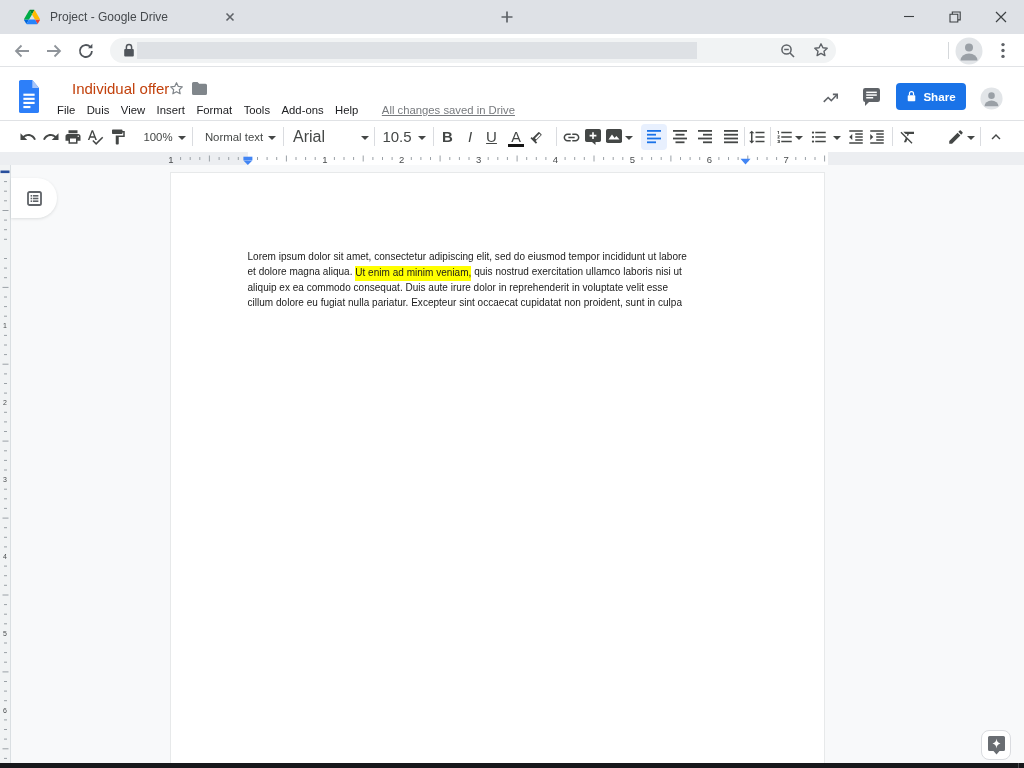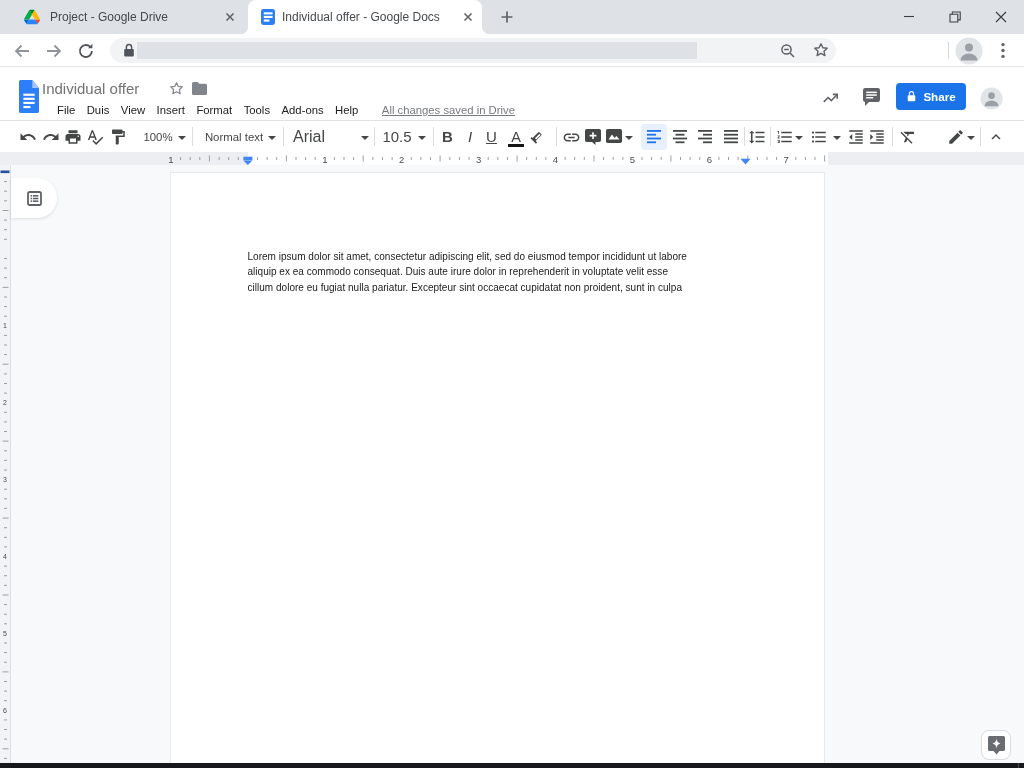--- a/index.html
+++ b/index.html
@@ -18,21 +18,21 @@
   #newtab { left:496px; top:6px; width:22px; height:22px; }
   .winctl { position:absolute; top:0; height:34px; width:46px; }
 
   
   #navbar { left:0; top:34px; width:1024px; height:33px; background:#fff; border-bottom:1px solid #e1e3e6; }
   #omnibox { position:absolute; left:110px; top:4px; width:726px; height:25px; background:#f1f3f4; border-radius:13px; }
   #urlblock { position:absolute; left:27px; top:4px; width:560px; height:17px; background:#dee1e5; }
 
   
   #dochead { left:0; top:67px; width:1024px; height:54px; background:#fff; border-bottom:1px solid #e0e2e5; }
-  #doctitle { position:absolute; left:42px; top:12.5px; font-size:15px; color:#737373; }
+  #doctitle { position:absolute; left:72px; top:12.5px; font-size:15px; color:#c2410c; }
   #menus { position:absolute; left:57px; top:37px; font-size:11.3px; color:#202124; }
   #menus span { margin-right:11.5px; }
   #saved { color:#777a7e; text-decoration:underline; font-size:11.3px; }
   #sharebtn { position:absolute; left:896px; top:16px; width:70px; height:27px; background:#1a73e8; border-radius:4px; color:#fff; font-size:11.6px; font-weight:bold; text-align:center; line-height:27px; }
 
   
   #toolbar { left:0; top:121px; width:1024px; height:31px; background:#fff; }
   #toolbar .ti { position:absolute; top:0; height:31px; display:flex; align-items:center; justify-content:center; color:#444746; white-space:nowrap; }
   .tsep { position:absolute; top:6px; width:1px; height:19px; background:#dadce0; }
   .ddarrow { width:0; height:0; border-left:4px solid transparent; border-right:4px solid transparent; border-top:4px solid #444746; }
@@ -53,34 +53,20 @@
     <svg class="abs" style="left:16px;top:9px" width="16" height="16" viewBox="0 0 87.3 78">
       <path fill="#0066da" d="m6.6 66.85 3.85 6.65c.8 1.4 1.95 2.5 3.3 3.3l13.75-23.8h-27.5c0 1.55.4 3.1 1.2 4.5z"></path>
       <path fill="#00ac47" d="m43.65 25-13.75-23.8c-1.35.8-2.5 1.9-3.3 3.3l-25.4 44a9.06 9.06 0 0 0 -1.2 4.5h27.5z"></path>
       <path fill="#ea4335" d="m73.55 76.8c1.35-.8 2.5-1.9 3.3-3.3l1.6-2.75 7.65-13.25c.8-1.4 1.2-2.95 1.2-4.5h-27.502l5.852 11.5z"></path>
       <path fill="#00832d" d="m43.65 25 13.75-23.8c-1.35-.8-2.9-1.2-4.5-1.2h-18.5c-1.6 0-3.15.45-4.5 1.2z"></path>
       <path fill="#2684fc" d="m59.8 53h-32.3l-13.75 23.8c1.35.8 2.9 1.2 4.5 1.2h50.8c1.6 0 3.15-.45 4.5-1.2z"></path>
       <path fill="#ffba00" d="m73.4 26.5-12.7-22c-.8-1.4-1.95-2.5-3.3-3.3l-13.75 23.8 16.15 28h27.45c0-1.55-.4-3.1-1.2-4.5z"></path>
     </svg>
     <div class="title" style="left:42px;">Project - Google Drive</div>
     <svg class="tabclose" style="left:215px" viewBox="0 0 14 14">
-        <path d="M3.5 3.5 L10.5 10.5 M10.5 3.5 L3.5 10.5" stroke="#5f6368" stroke-width="1.6"></path>
-      </svg>
-  </div>
-  <div class="abs" id="tab2">
-    <div class="curve" style="left:-8px;background:radial-gradient(circle at 0 0, #dee1e6 8px, #fff 8.5px);"></div>
-    <div class="curve" style="right:-8px;background:radial-gradient(circle at 100% 0, #dee1e6 8px, #fff 8.5px);"></div>
-    <svg class="abs" style="left:12px;top:9px" width="16" height="16" viewBox="0 0 16 16">
-      <rect x="1" y="0" width="14" height="16" rx="2.4" fill="#2d7ff9"></rect>
-      <rect x="3.8" y="3.3" width="8.8" height="2.1" fill="#fff"></rect>
-      <rect x="3.8" y="6.9" width="8.8" height="2.1" fill="#fff"></rect>
-      <rect x="3.8" y="10.5" width="5.6" height="2.1" fill="#fff"></rect>
-    </svg>
-    <div class="title" style="left:34px;">Individual offer - Google Docs</div>
-    <svg class="tabclose" style="left:213px" viewBox="0 0 14 14">
         <path d="M3.5 3.5 L10.5 10.5 M10.5 3.5 L3.5 10.5" stroke="#5f6368" stroke-width="1.6"></path>
       </svg>
   </div>
   <svg class="abs" id="newtab" viewBox="0 0 22 22">
       <path d="M11 5.5 V16.5 M5.5 11 H16.5" stroke="#5f6368" stroke-width="1.7"></path>
     </svg>
 
   <svg class="winctl" style="left:886px" viewBox="0 0 46 34">
       <path d="M18 16.5 H28" stroke="#3c4043" stroke-width="1.1"></path>
     </svg>
@@ -308,20 +294,21 @@
 <rect x="243.4" y="4.7" width="9" height="3.6" fill="#4285f4"></rect>
 <path d="M243.4 8.5 H252.4 L247.9 13 Z" fill="#4285f4"></path>
 <path d="M740.5 6.7 H750.5 L745.5 12.6 Z" fill="#4285f4"></path>
 </svg>
   </div>
 
 <div class="abs" id="docarea">
   <div id="page">
     <div id="bodytext">
       <div>Lorem ipsum dolor sit amet, consectetur adipiscing elit, sed do eiusmod tempor incididunt ut labore</div>
+      <div>et dolore magna aliqua. <span style="background:#ffff00;padding:0.5px 0 3.5px">Ut enim ad minim veniam,</span> quis nostrud exercitation ullamco laboris nisi ut</div>
       <div>aliquip ex ea commodo consequat. Duis aute irure dolor in reprehenderit in voluptate velit esse</div>
       <div>cillum dolore eu fugiat nulla pariatur. Excepteur sint occaecat cupidatat non proident, sunt in culpa</div>
     </div>
   </div>
   <div id="vruler">
       <svg class="abs" style="left:0;top:13px" width="11" height="598" viewBox="0 0 11 598">
 <rect width="11" height="598" fill="#f1f3f4"></rect>
 <rect x="10" width="1" height="598" fill="#dadfe2"></rect>
 <path d="M4 16.6 H7 M4 26.2 H7 M4 35.8 H7 M2.5 45.5 H8.5 M4 55.1 H7 M4 64.7 H7 M4 74.3 H7 M4 93.5 H7 M4 103.1 H7 M4 112.7 H7 M2.5 122.4 H8.5 M4 132.0 H7 M4 141.6 H7 M4 151.2 H7 M4 170.4 H7 M4 180.0 H7 M4 189.6 H7 M2.5 199.2 H8.5 M4 208.9 H7 M4 218.5 H7 M4 228.1 H7 M4 247.3 H7 M4 256.9 H7 M4 266.5 H7 M2.5 276.1 H8.5 M4 285.8 H7 M4 295.4 H7 M4 305.0 H7 M4 324.2 H7 M4 333.8 H7 M4 343.4 H7 M2.5 353.1 H8.5 M4 362.7 H7 M4 372.3 H7 M4 381.9 H7 M4 401.1 H7 M4 410.7 H7 M4 420.3 H7 M2.5 430.0 H8.5 M4 439.6 H7 M4 449.2 H7 M4 458.8 H7 M4 478.0 H7 M4 487.6 H7 M4 497.2 H7 M2.5 506.9 H8.5 M4 516.5 H7 M4 526.1 H7 M4 535.7 H7 M4 554.9 H7 M4 564.5 H7 M4 574.1 H7 M2.5 583.8 H8.5 M4 593.4 H7" stroke="#9aa0a6" stroke-width="1"></path>
 <text x="5" y="163.3" font-size="7" fill="#494c4e" text-anchor="middle">1</text>

